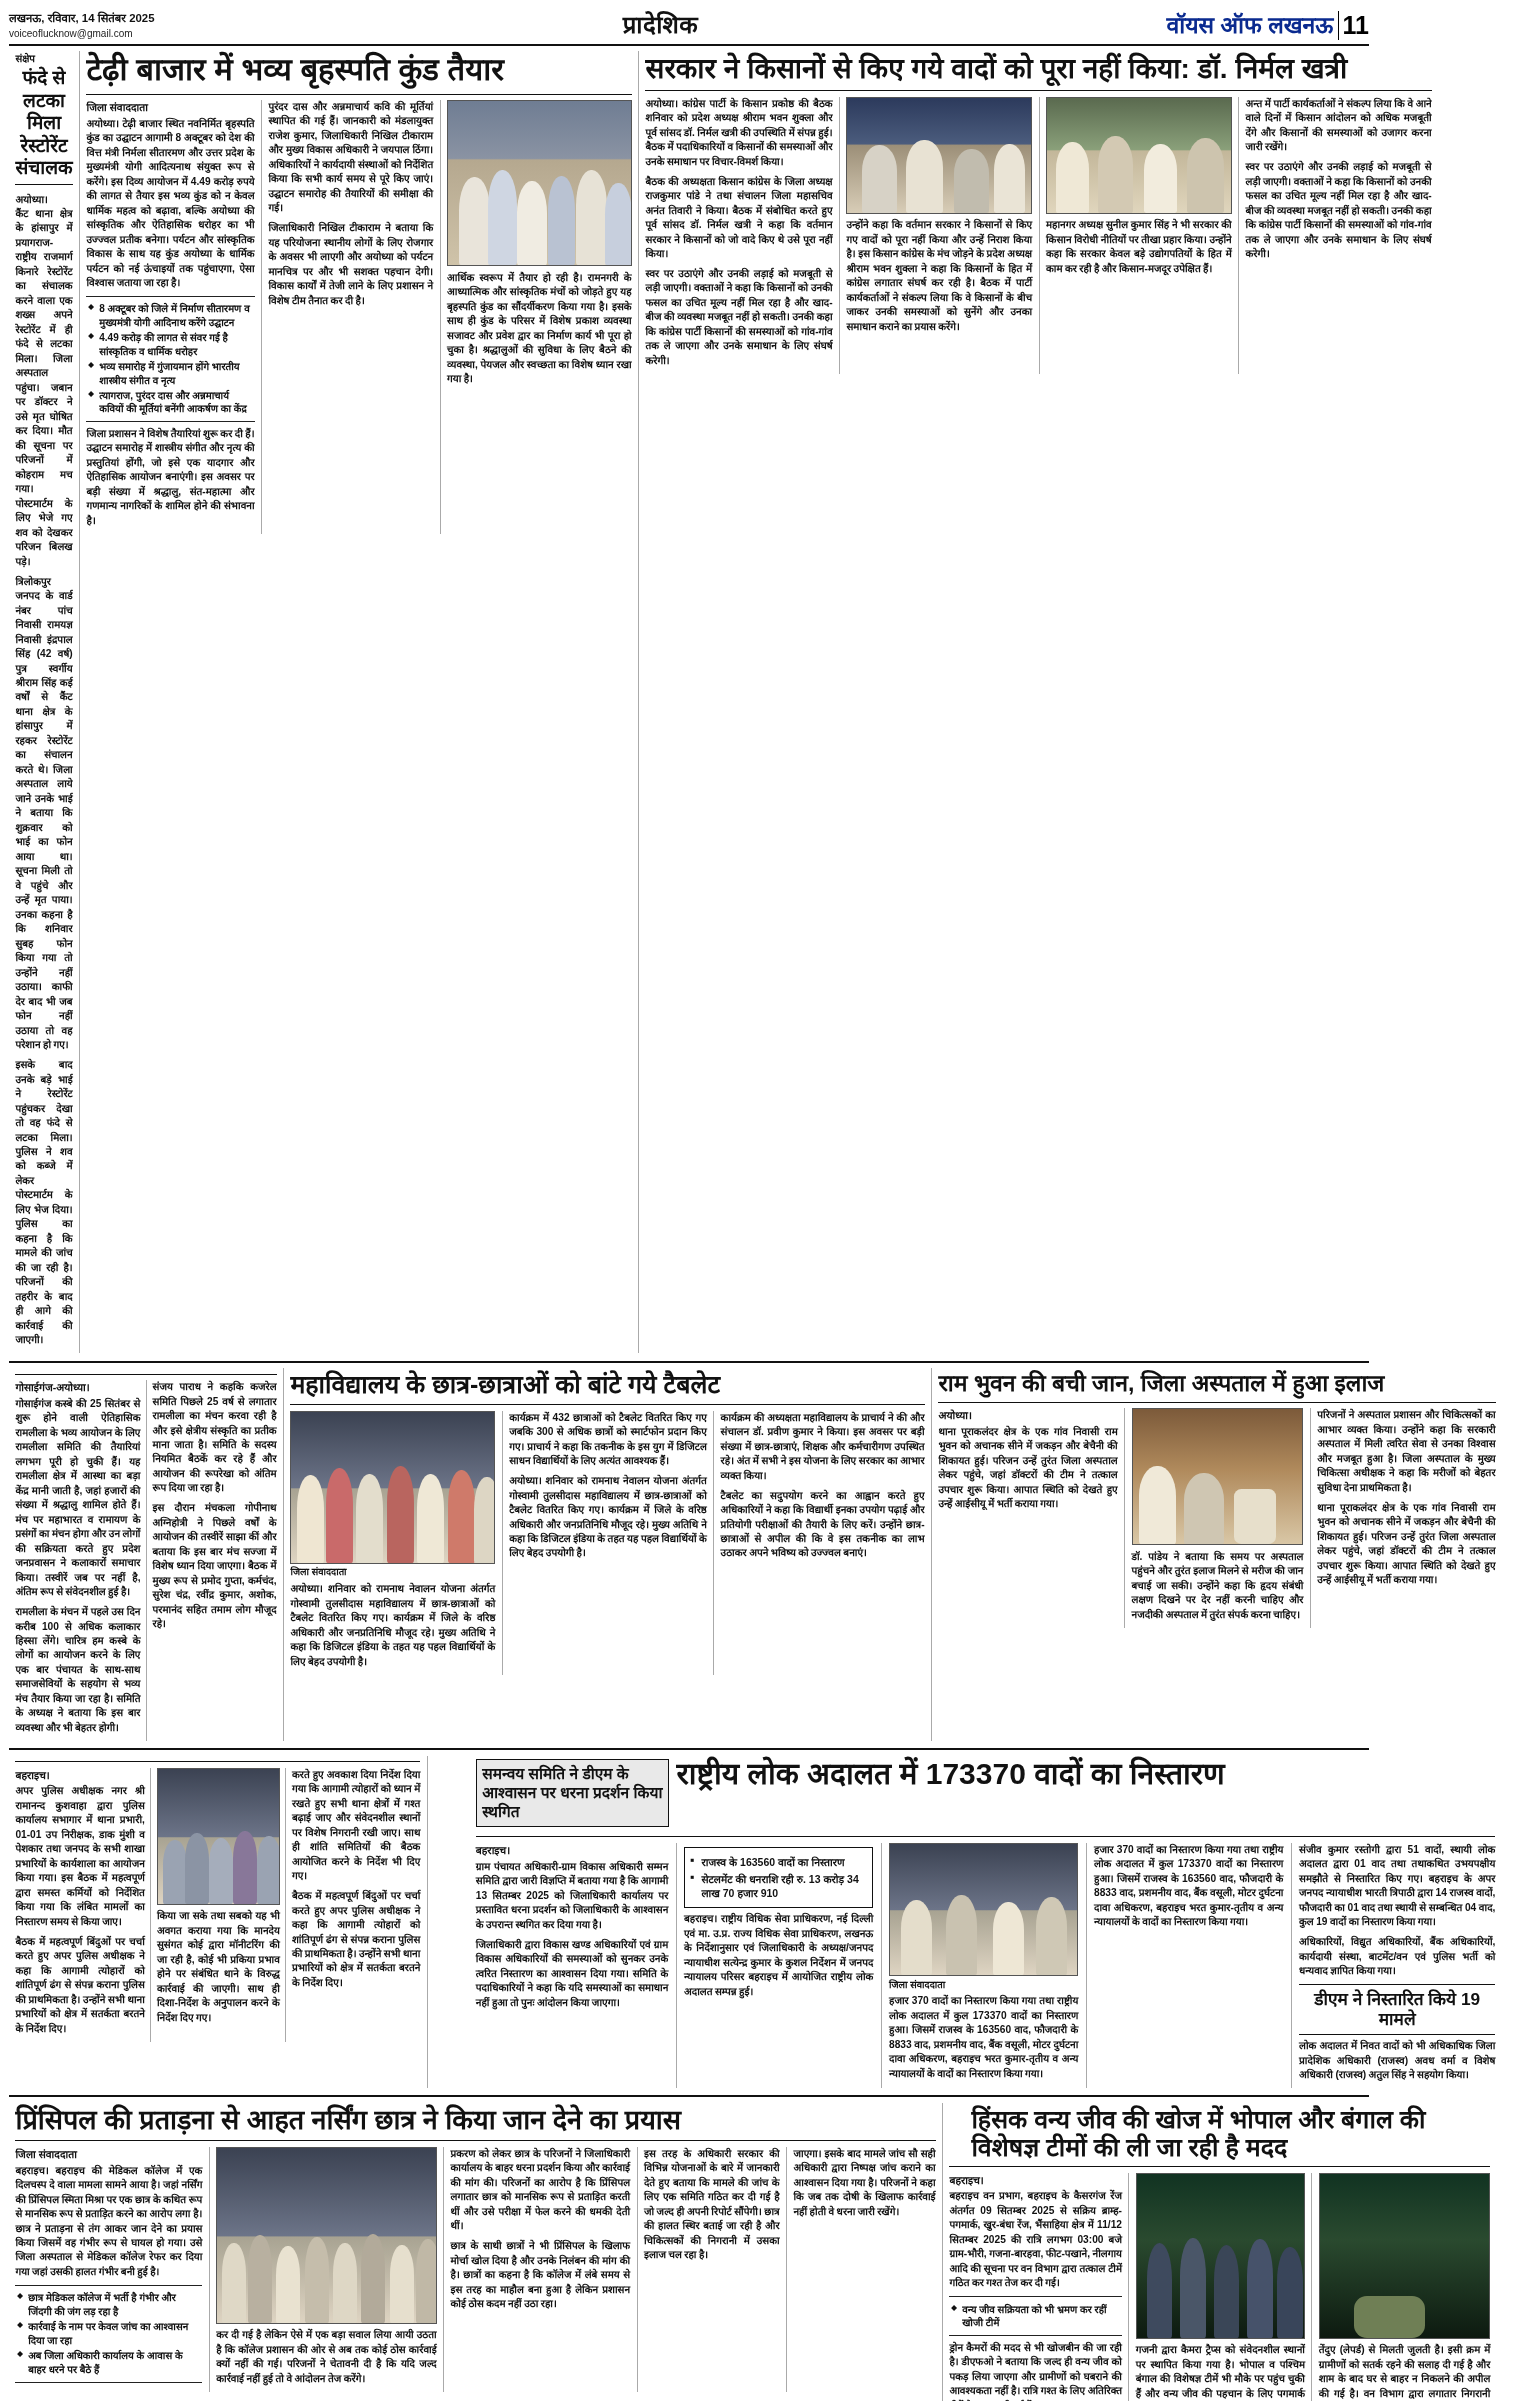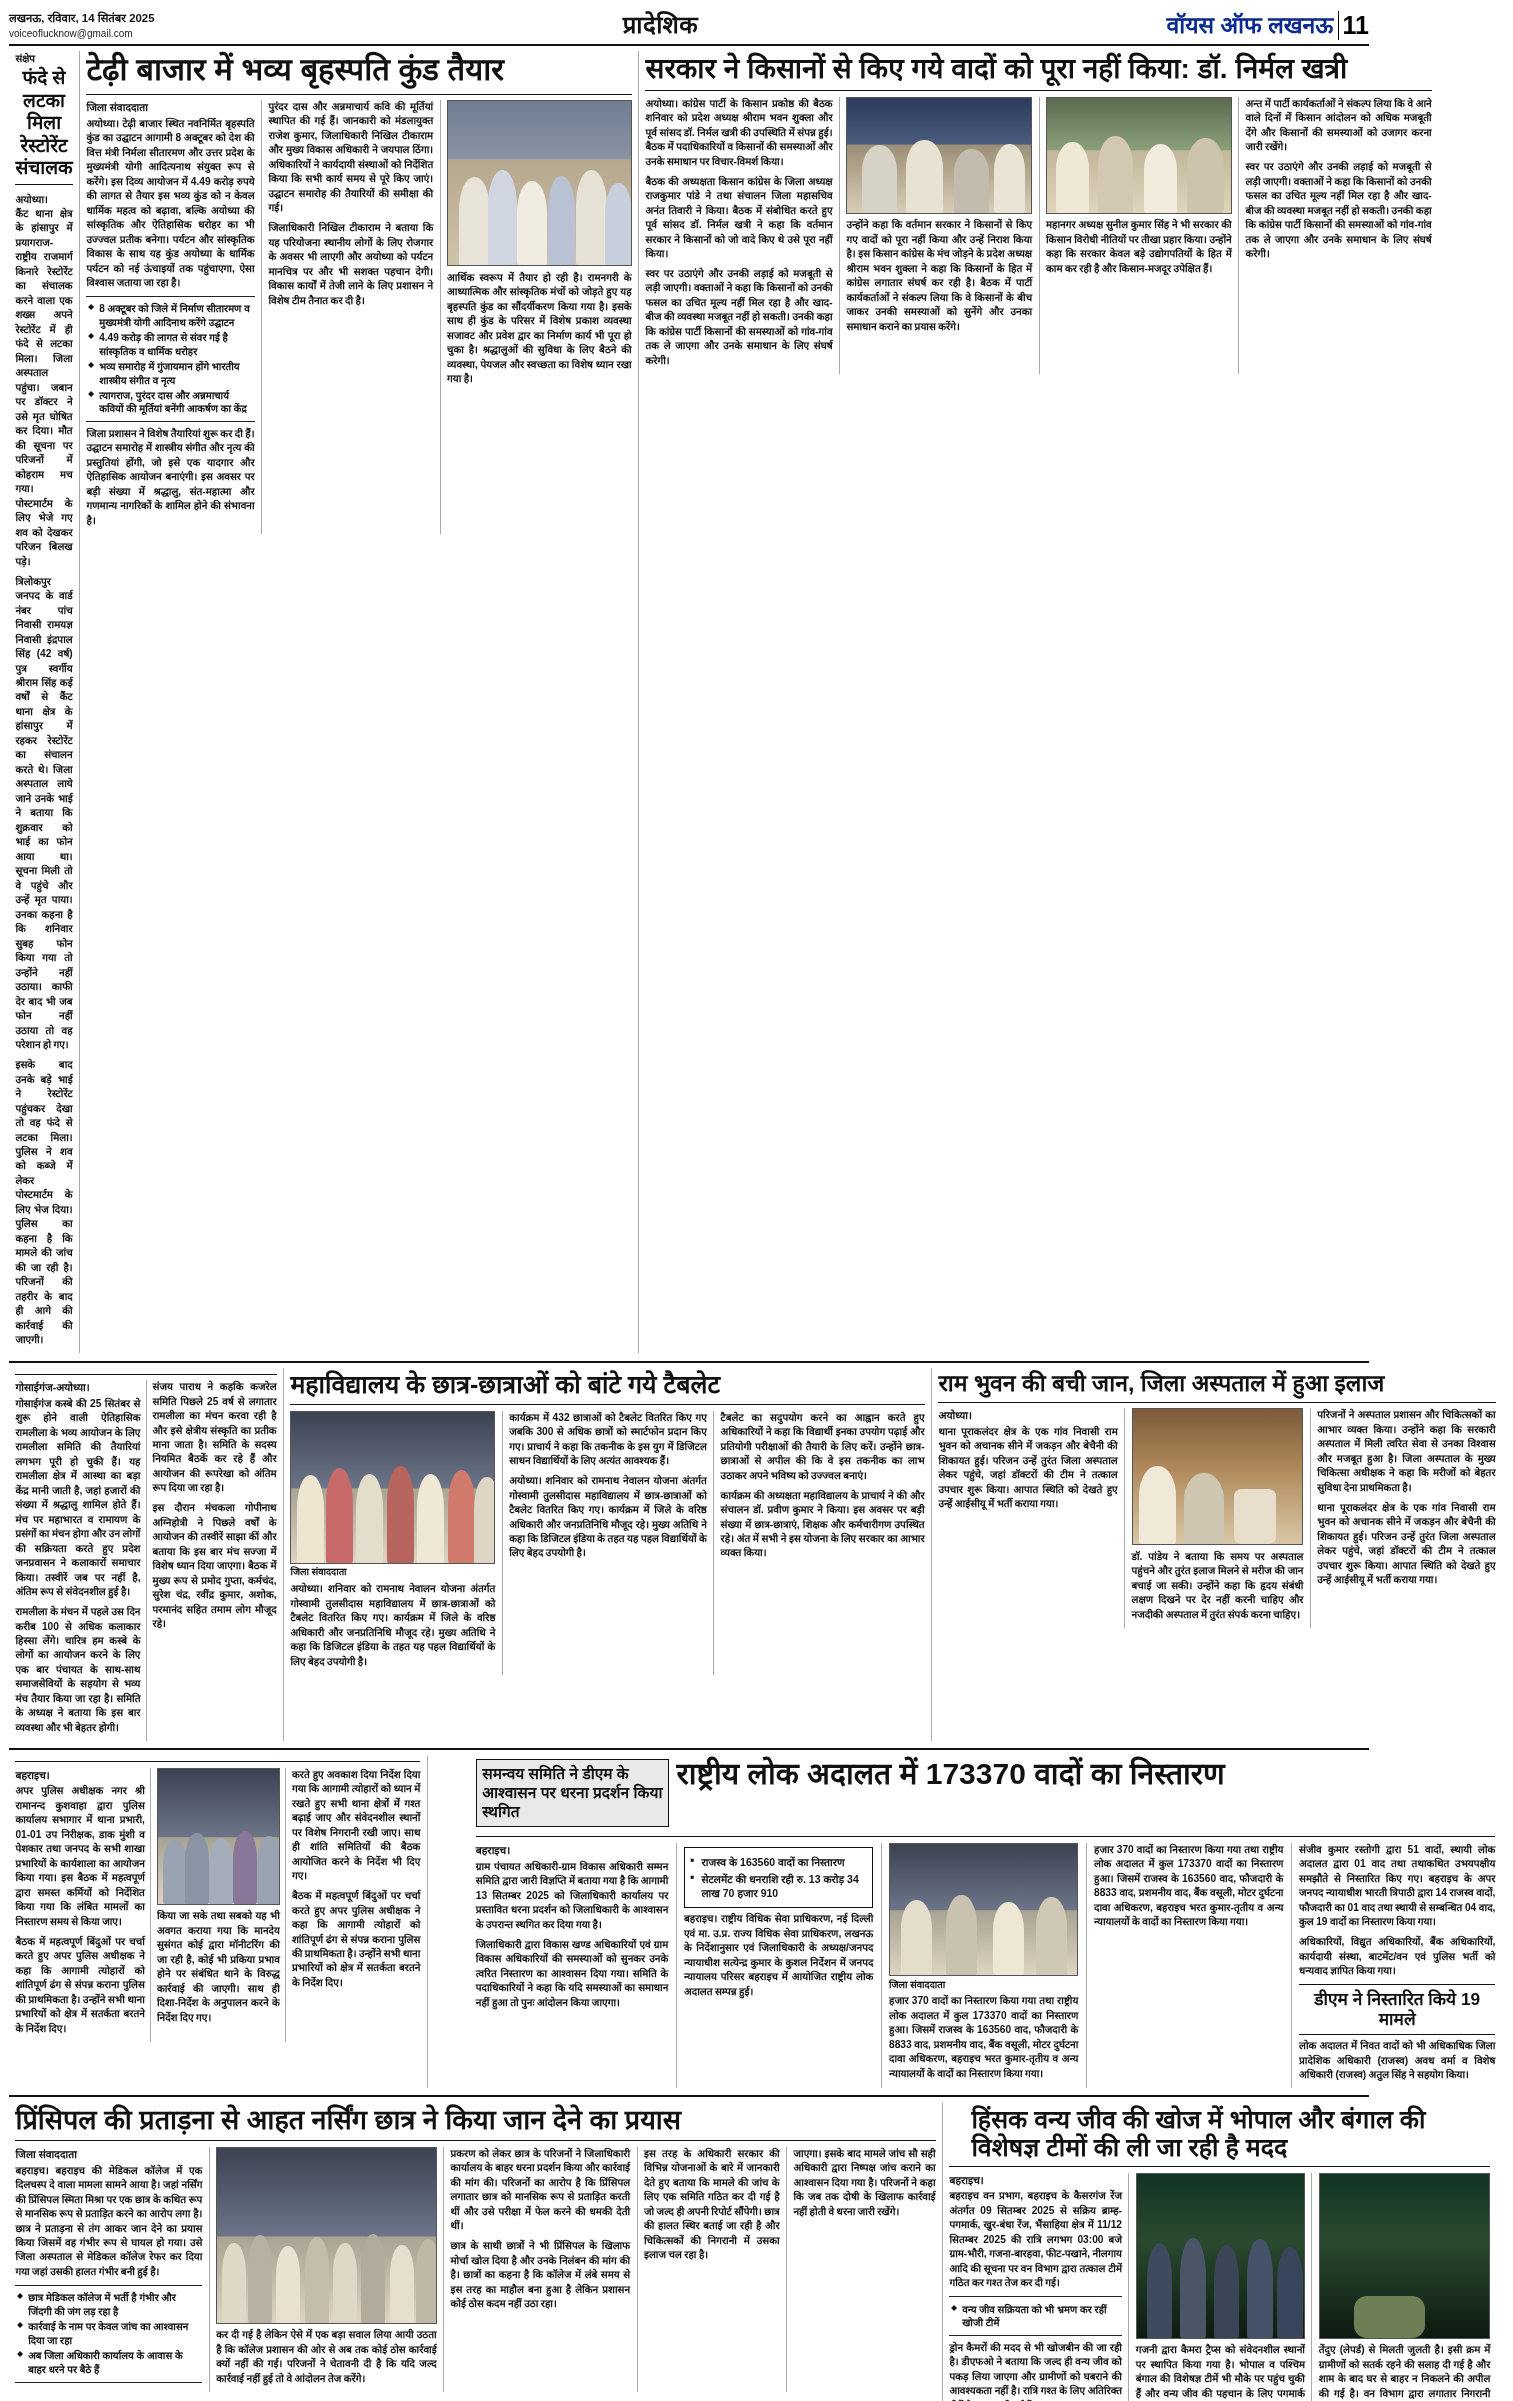--- a/index.html
+++ b/index.html
@@ -252,22 +252,22 @@
             </div>
           </div>
           <div class="ph-cap">जिला संवाददाता</div>
           <p class="body">अयोध्या। शनिवार को रामनाथ नेवालन योजना अंतर्गत गोस्वामी तुलसीदास महाविद्यालय में छात्र-छात्राओं को टैबलेट वितरित किए गए। कार्यक्रम में जिले के वरिष्ठ अधिकारी और जनप्रतिनिधि मौजूद रहे। मुख्य अतिथि ने कहा कि डिजिटल इंडिया के तहत यह पहल विद्यार्थियों के लिए बेहद उपयोगी है।</p>
         </div>
         <div class="vline" style="width:212px;padding:0 6.4px;">
           <p class="body">कार्यक्रम में 432 छात्राओं को टैबलेट वितरित किए गए जबकि 300 से अधिक छात्रों को स्मार्टफोन प्रदान किए गए। प्राचार्य ने कहा कि तकनीक के इस युग में डिजिटल साधन विद्यार्थियों के लिए अत्यंत आवश्यक हैं।</p>
           <p class="body">अयोध्या। शनिवार को रामनाथ नेवालन योजना अंतर्गत गोस्वामी तुलसीदास महाविद्यालय में छात्र-छात्राओं को टैबलेट वितरित किए गए। कार्यक्रम में जिले के वरिष्ठ अधिकारी और जनप्रतिनिधि मौजूद रहे। मुख्य अतिथि ने कहा कि डिजिटल इंडिया के तहत यह पहल विद्यार्थियों के लिए बेहद उपयोगी है।</p>
         </div>
         <div class="vline" style="width:212px;padding-left:6.4px;">
+          <p class="body">कार्यक्रम की अध्यक्षता महाविद्यालय के प्राचार्य ने की और संचालन डॉ. प्रवीण कुमार ने किया। इस अवसर पर बड़ी संख्या में छात्र-छात्राएं, शिक्षक और कर्मचारीगण उपस्थित रहे। अंत में सभी ने इस योजना के लिए सरकार का आभार व्यक्त किया।</p>
           <p class="body">टैबलेट का सदुपयोग करने का आह्वान करते हुए अधिकारियों ने कहा कि विद्यार्थी इनका उपयोग पढ़ाई और प्रतियोगी परीक्षाओं की तैयारी के लिए करें। उन्होंने छात्र-छात्राओं से अपील की कि वे इस तकनीक का लाभ उठाकर अपने भविष्य को उज्ज्वल बनाएं।</p>
-          <p class="body">कार्यक्रम की अध्यक्षता महाविद्यालय के प्राचार्य ने की और संचालन डॉ. प्रवीण कुमार ने किया। इस अवसर पर बड़ी संख्या में छात्र-छात्राएं, शिक्षक और कर्मचारीगण उपस्थित रहे। अंत में सभी ने इस योजना के लिए सरकार का आभार व्यक्त किया।</p>
         </div>
       </div>
     </div>
 
     <div class="col vline" style="width:571px;">
       <h2 class="head" style="font-size:23px;">राम भुवन की बची जान, जिला अस्पताल में हुआ इलाज</h2>
       <div class="rule-h"></div>
       <div class="grid">
         <div style="width:186px;padding-right:6.4px;">
           <div class="byline">अयोध्या।</div>

